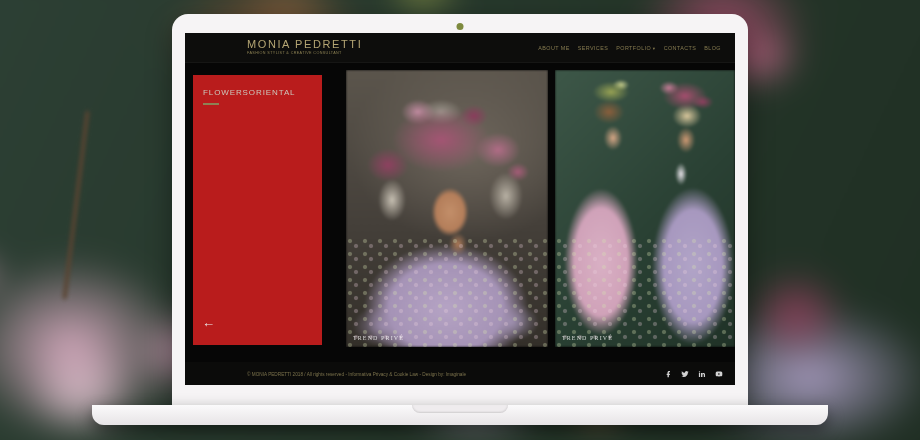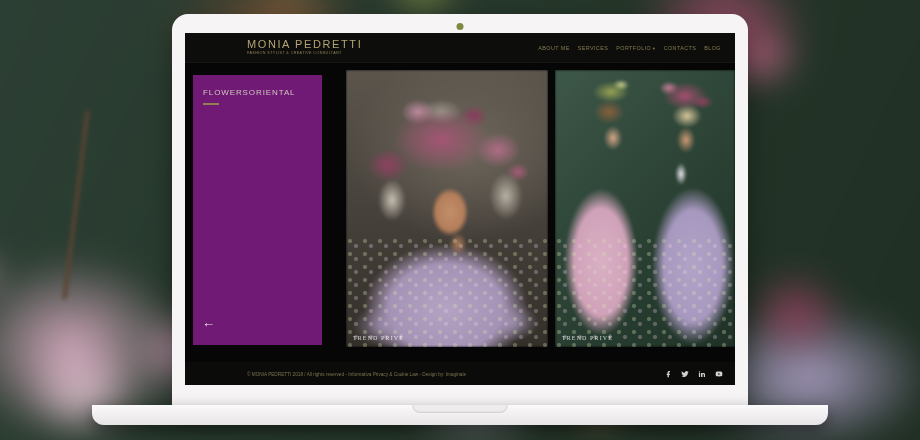--- a/index.html
+++ b/index.html
@@ -46,21 +46,21 @@
   .site-header{height:30px;background:#0d0d0c;display:flex;align-items:center;
     justify-content:space-between;padding:0 14px 0 62px;border-bottom:1px solid rgba(255,255,255,.04);box-sizing:border-box;}
   .logo-title{font-size:11px;color:#b4a573;letter-spacing:1.6px;line-height:11px;font-weight:400;}
   .logo-tagline{font-size:6px;color:#8d8254;letter-spacing:.6px;white-space:nowrap;
     transform:scale(.62);transform-origin:left center;line-height:7px;}
   .nav{display:flex;gap:9px;align-items:center;transform:scale(.9);transform-origin:right center;}
   .nav a{font-size:6px;color:#877c51;letter-spacing:.45px;text-decoration:none;white-space:nowrap;}
   .caret{font-size:5px;color:#877c51;margin-left:2px;}
   
   .site-main{position:relative;height:299px;background:#060606;}
-  .panel{position:absolute;left:8px;top:12px;width:129px;height:270px;background:#701a75;}
+  .panel{position:absolute;left:8px;top:12px;width:129px;height:270px;background:#b91c1c;}
   .album-title{margin:13px 0 0 10px;font-size:8px;color:#ccc8bd;letter-spacing:.9px;}
   .underline{margin:6px 0 0 10px;width:16px;height:2px;background:#8d8254;}
   .back-arrow{position:absolute;left:9px;bottom:16px;color:#e9e9e9;font-size:13px;line-height:13px;cursor:pointer;}
   figure{margin:0;position:absolute;overflow:hidden;}
   .photo-art{position:absolute;inset:0;filter:blur(1.2px);}
   .photo1{left:161px;top:7px;width:202px;height:277px;}
   .photo1 .photo-art{
     background:
       radial-gradient(70px 46px at 95px 70px,#a35573 0%,rgba(163,85,115,0) 70%),
       radial-gradient(30px 24px at 42px 95px,#8e4160 0%,rgba(142,65,96,0) 70%),

